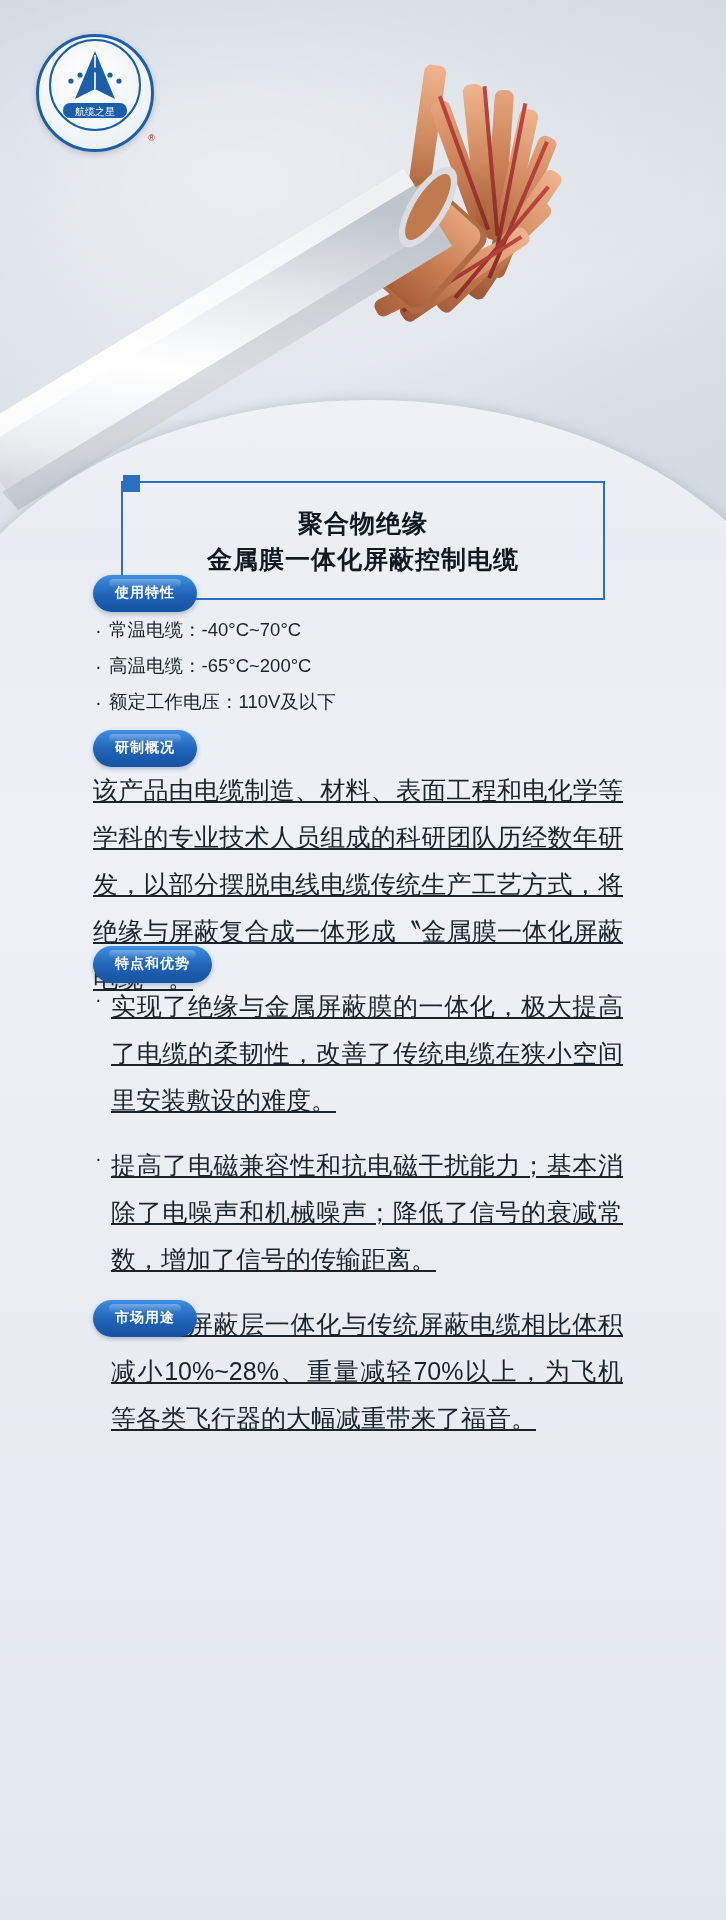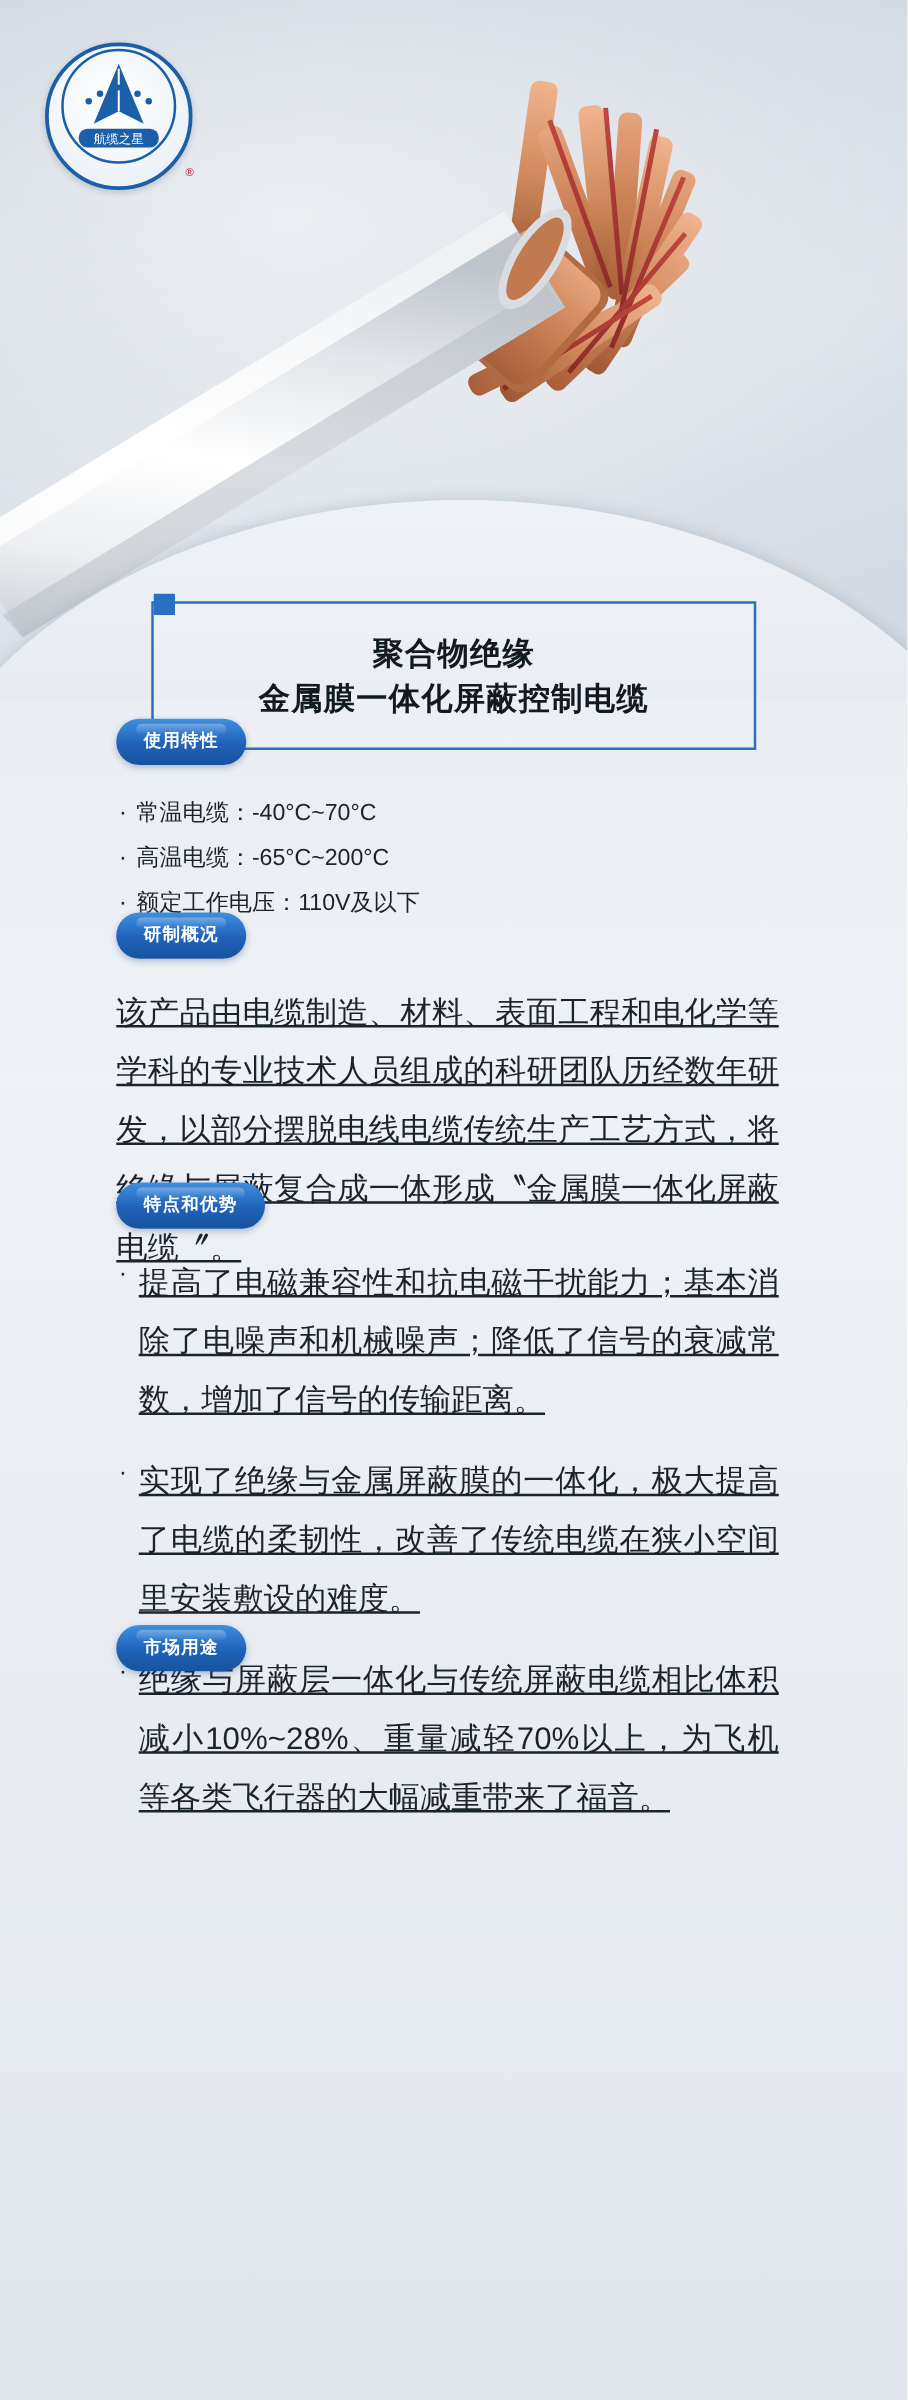--- a/index.html
+++ b/index.html
@@ -122,21 +122,20 @@
     background: linear-gradient(180deg, rgba(255,255,255,0.30), rgba(255,255,255,0));
     pointer-events: none;
   }
 
   .section {
     position: absolute;
     left: 93px;
     width: 530px;
   }
   .section .body {
-    margin-top: 20px;
     font-size: 18.5px;
     color: #1b242c;
     line-height: 1.85;
   }
   .bullet-list { margin: 0; padding: 0; list-style: none; }
   .bullet-list li {
     font-size: 18.5px;
     color: #1b242c;
     line-height: 1.95;
     padding-left: 16px;
@@ -278,22 +277,22 @@
   <div class="section" style="top:730px;">
     <span class="pill">研制概况</span>
     <div class="body">
       <p class="para indent">该产品由电缆制造、材料、表面工程和电化学等学科的专业技术人员组成的科研团队历经数年研发，以部分摆脱电线电缆传统生产工艺方式，将绝缘与屏蔽复合成一体形成〝金属膜一体化屏蔽电缆〞。</p>
     </div>
   </div>
 
   <div class="section" style="top:946px;">
     <span class="pill">特点和优势</span>
     <div class="body">
+      <p class="para dotted">实现了绝缘与金属屏蔽膜的一体化，极大提高了电缆的柔韧性，改善了传统电缆在狭小空间里安装敷设的难度。</p>
       <p class="para dotted">提高了电磁兼容性和抗电磁干扰能力；基本消除了电噪声和机械噪声；降低了信号的衰减常数，增加了信号的传输距离。</p>
-      <p class="para dotted">实现了绝缘与金属屏蔽膜的一体化，极大提高了电缆的柔韧性，改善了传统电缆在狭小空间里安装敷设的难度。</p>
       <p class="para dotted">绝缘与屏蔽层一体化与传统屏蔽电缆相比体积减小10%~28%、重量减轻70%以上，为飞机等各类飞行器的大幅减重带来了福音。</p>
     </div>
   </div>
 
   <div class="section" style="top:1300px;">
     <span class="pill">市场用途</span>
   </div>
 
 </div>
 

